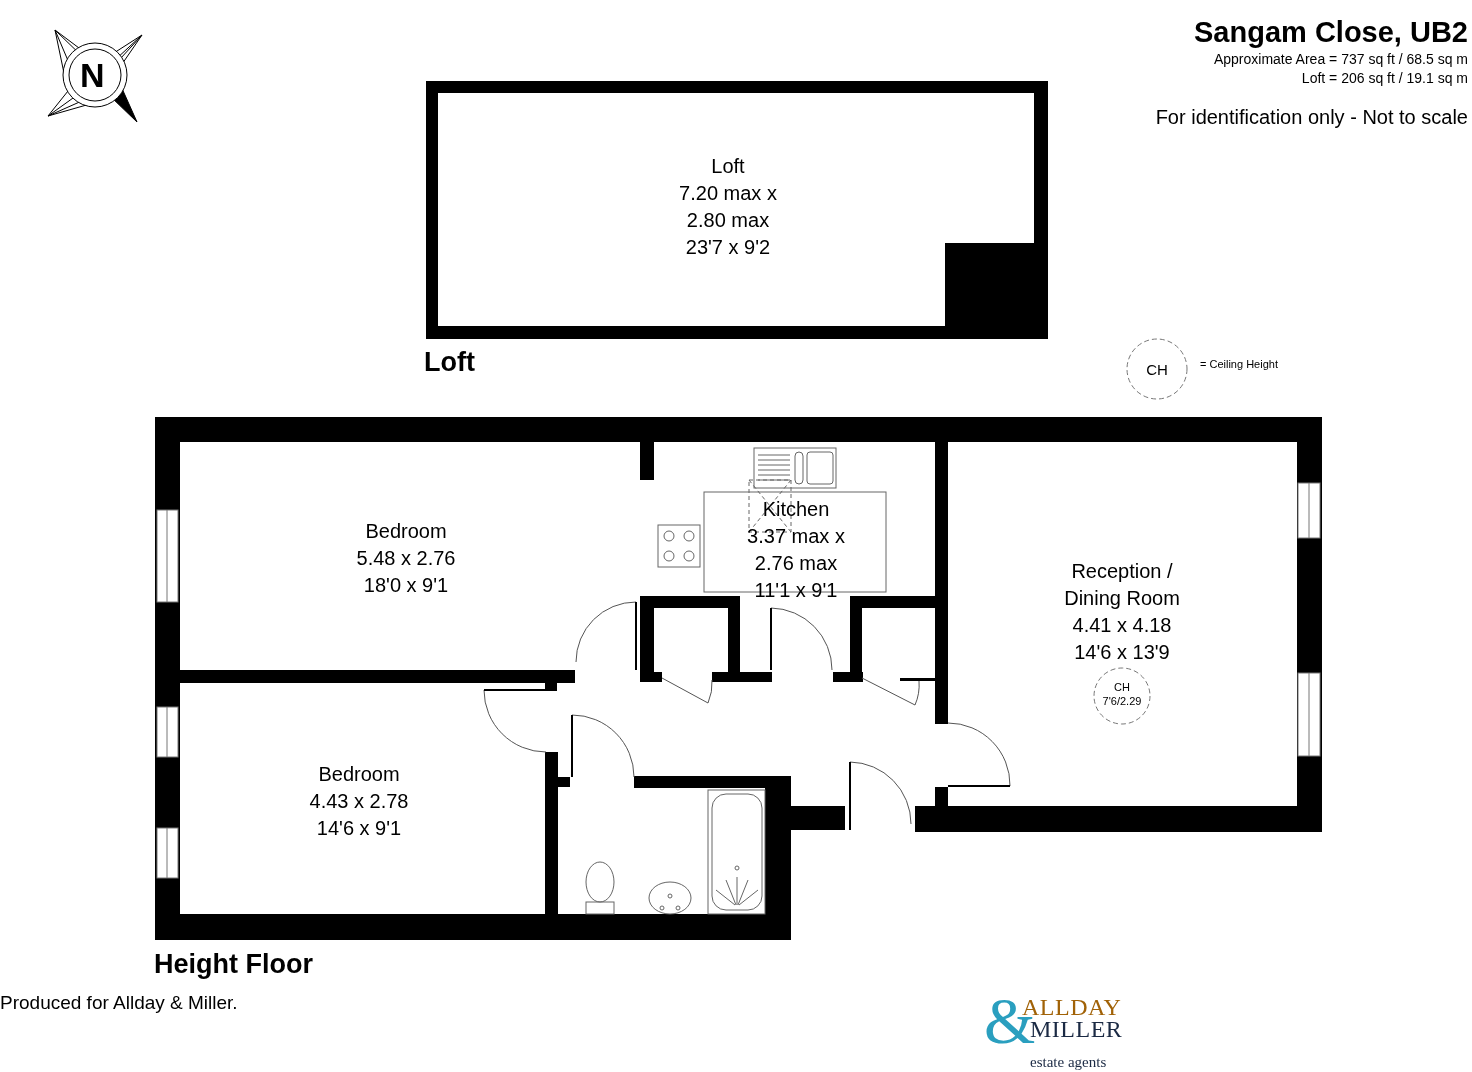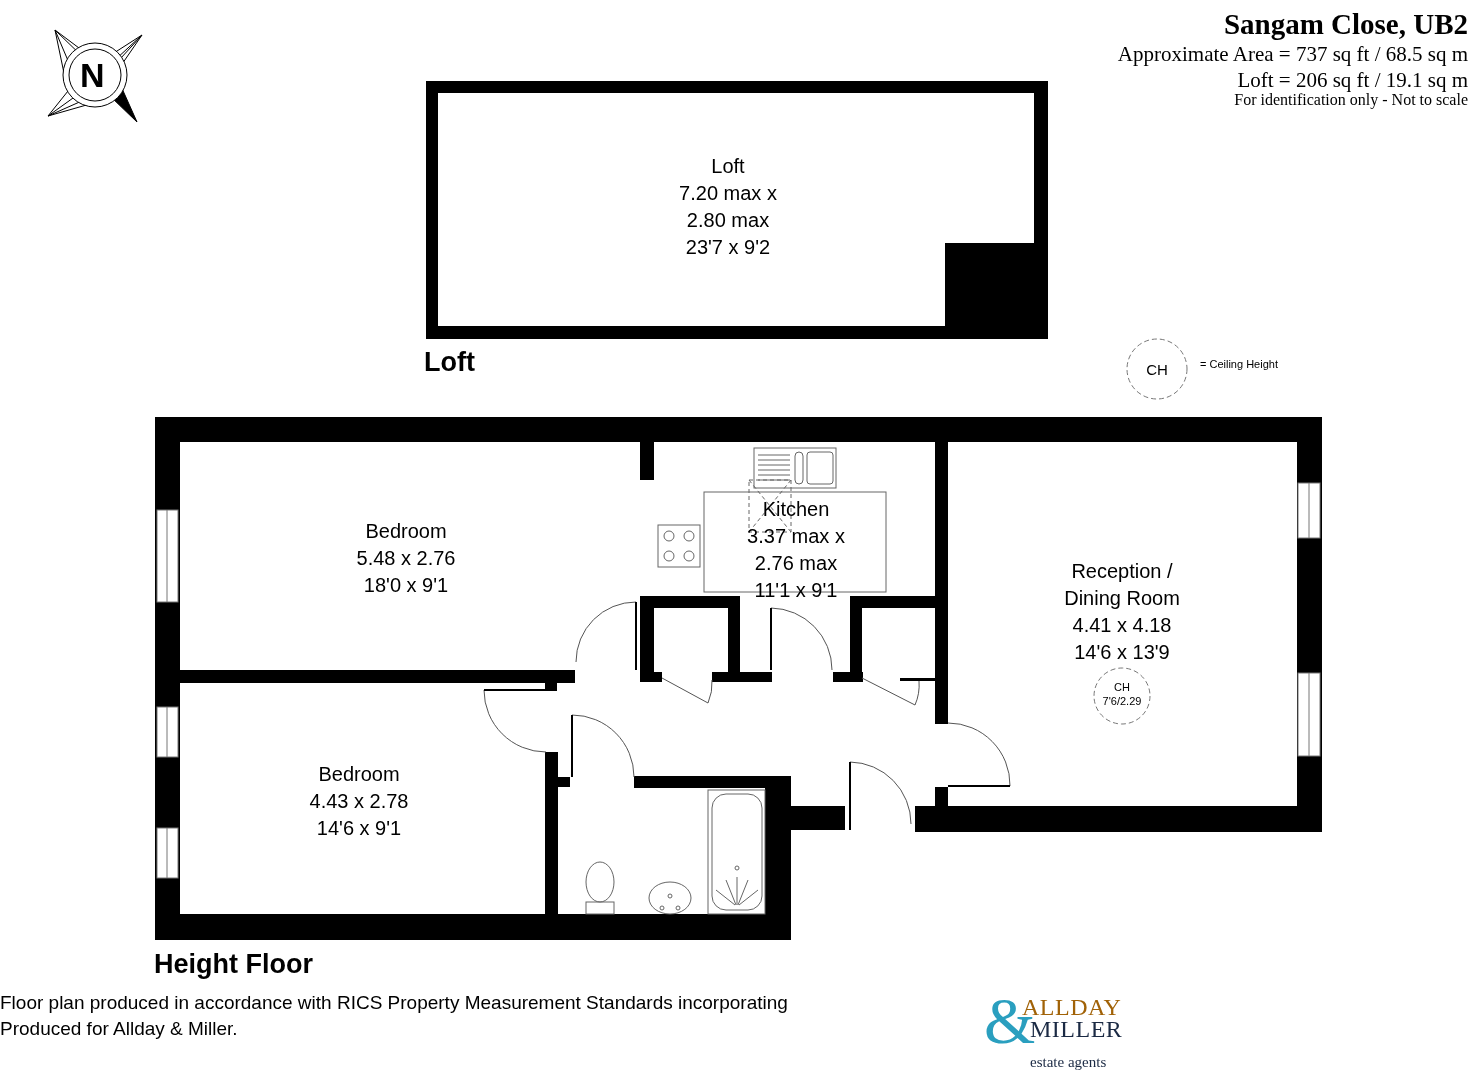--- a/index.html
+++ b/index.html
@@ -1,22 +1,22 @@
 <!DOCTYPE html>
 <html><head>
 <meta charset="utf-8">
 <style>
   html, body { margin:0; padding:0; background:#ffffff; }
   body { width:1472px; height:1072px; position:relative; overflow:hidden; font-family:"Liberation Sans", sans-serif; color:#000; }
   .abs { position:absolute; }
   #plan { position:absolute; left:0; top:0; }
-  .header { position:absolute; right:4px; top:8px; text-align:right; line-height:1;font-family:Liberation Serif, serif; }
+  .header { position:absolute; right:4px; top:16px; text-align:right; line-height:1; }
   .header .title { font-weight:bold; font-size:29px; margin-top:2px; }
-  .header .line { font-size:21px; margin-top:5px; }
-  .header .note { font-size:16px; margin-top:1px;text-align:right; }
+  .header .line { font-size:14px; margin-top:5px; }
+  .header .note { font-size:20px; margin-top:22px;text-align:right; }
   .floor-label { position:absolute; font-weight:bold; font-size:27px; }
   .room-label { position:absolute; text-align:center; font-size:20px; line-height:27px; transform:translateX(-50%); white-space:nowrap; }
   .legend-text { position:absolute; font-size:11px; }
   .ch-text { position:absolute; font-size:15px; transform:translate(-50%,-50%); }
   .ch-small { position:absolute; text-align:center; font-size:11px; line-height:14px; transform:translate(-50%,-50%); }
   .footer { position:absolute; left:0; top:990px; font-size:19px; line-height:26px; }
   .logo { position:absolute; left:984px; top:994px; width:170px; height:70px; }
   .logo .amp { position:absolute; left:0; top:-6px; font-family:"Liberation Serif", serif; font-size:66px; color:#2a9fbf; line-height:1; }
   .logo .w1 { position:absolute; left:38px; top:0; font-family:"Liberation Serif", serif; font-size:24px; color:#a16207; letter-spacing:0.5px; }
   .logo .w2 { position:absolute; left:46px; top:22px; font-family:"Liberation Serif", serif; font-size:24px; color:#1b2a44; letter-spacing:0.5px; }
@@ -196,21 +196,20 @@
 
 <div class="room-label" style="left:359px;top:761px;">
   <div>Bedroom</div>
   <div>4.43 x 2.78</div>
   <div>14'6 x 9'1</div>
 </div>
 
 <div class="floor-label" style="left:154px;top:949px;">Height Floor</div>
 
 <div class="footer">
-  <div>Floor plan produced in accordance with RICS Property Measurement Standards incorporating</div>
   <div>Produced for Allday &amp; Miller.</div>
 </div>
 
 <div class="logo">
   <div class="amp">&amp;</div>
   <div class="w1">ALLDAY</div>
   <div class="w2">MILLER</div>
   <div class="w3">estate agents</div>
 </div>
 

